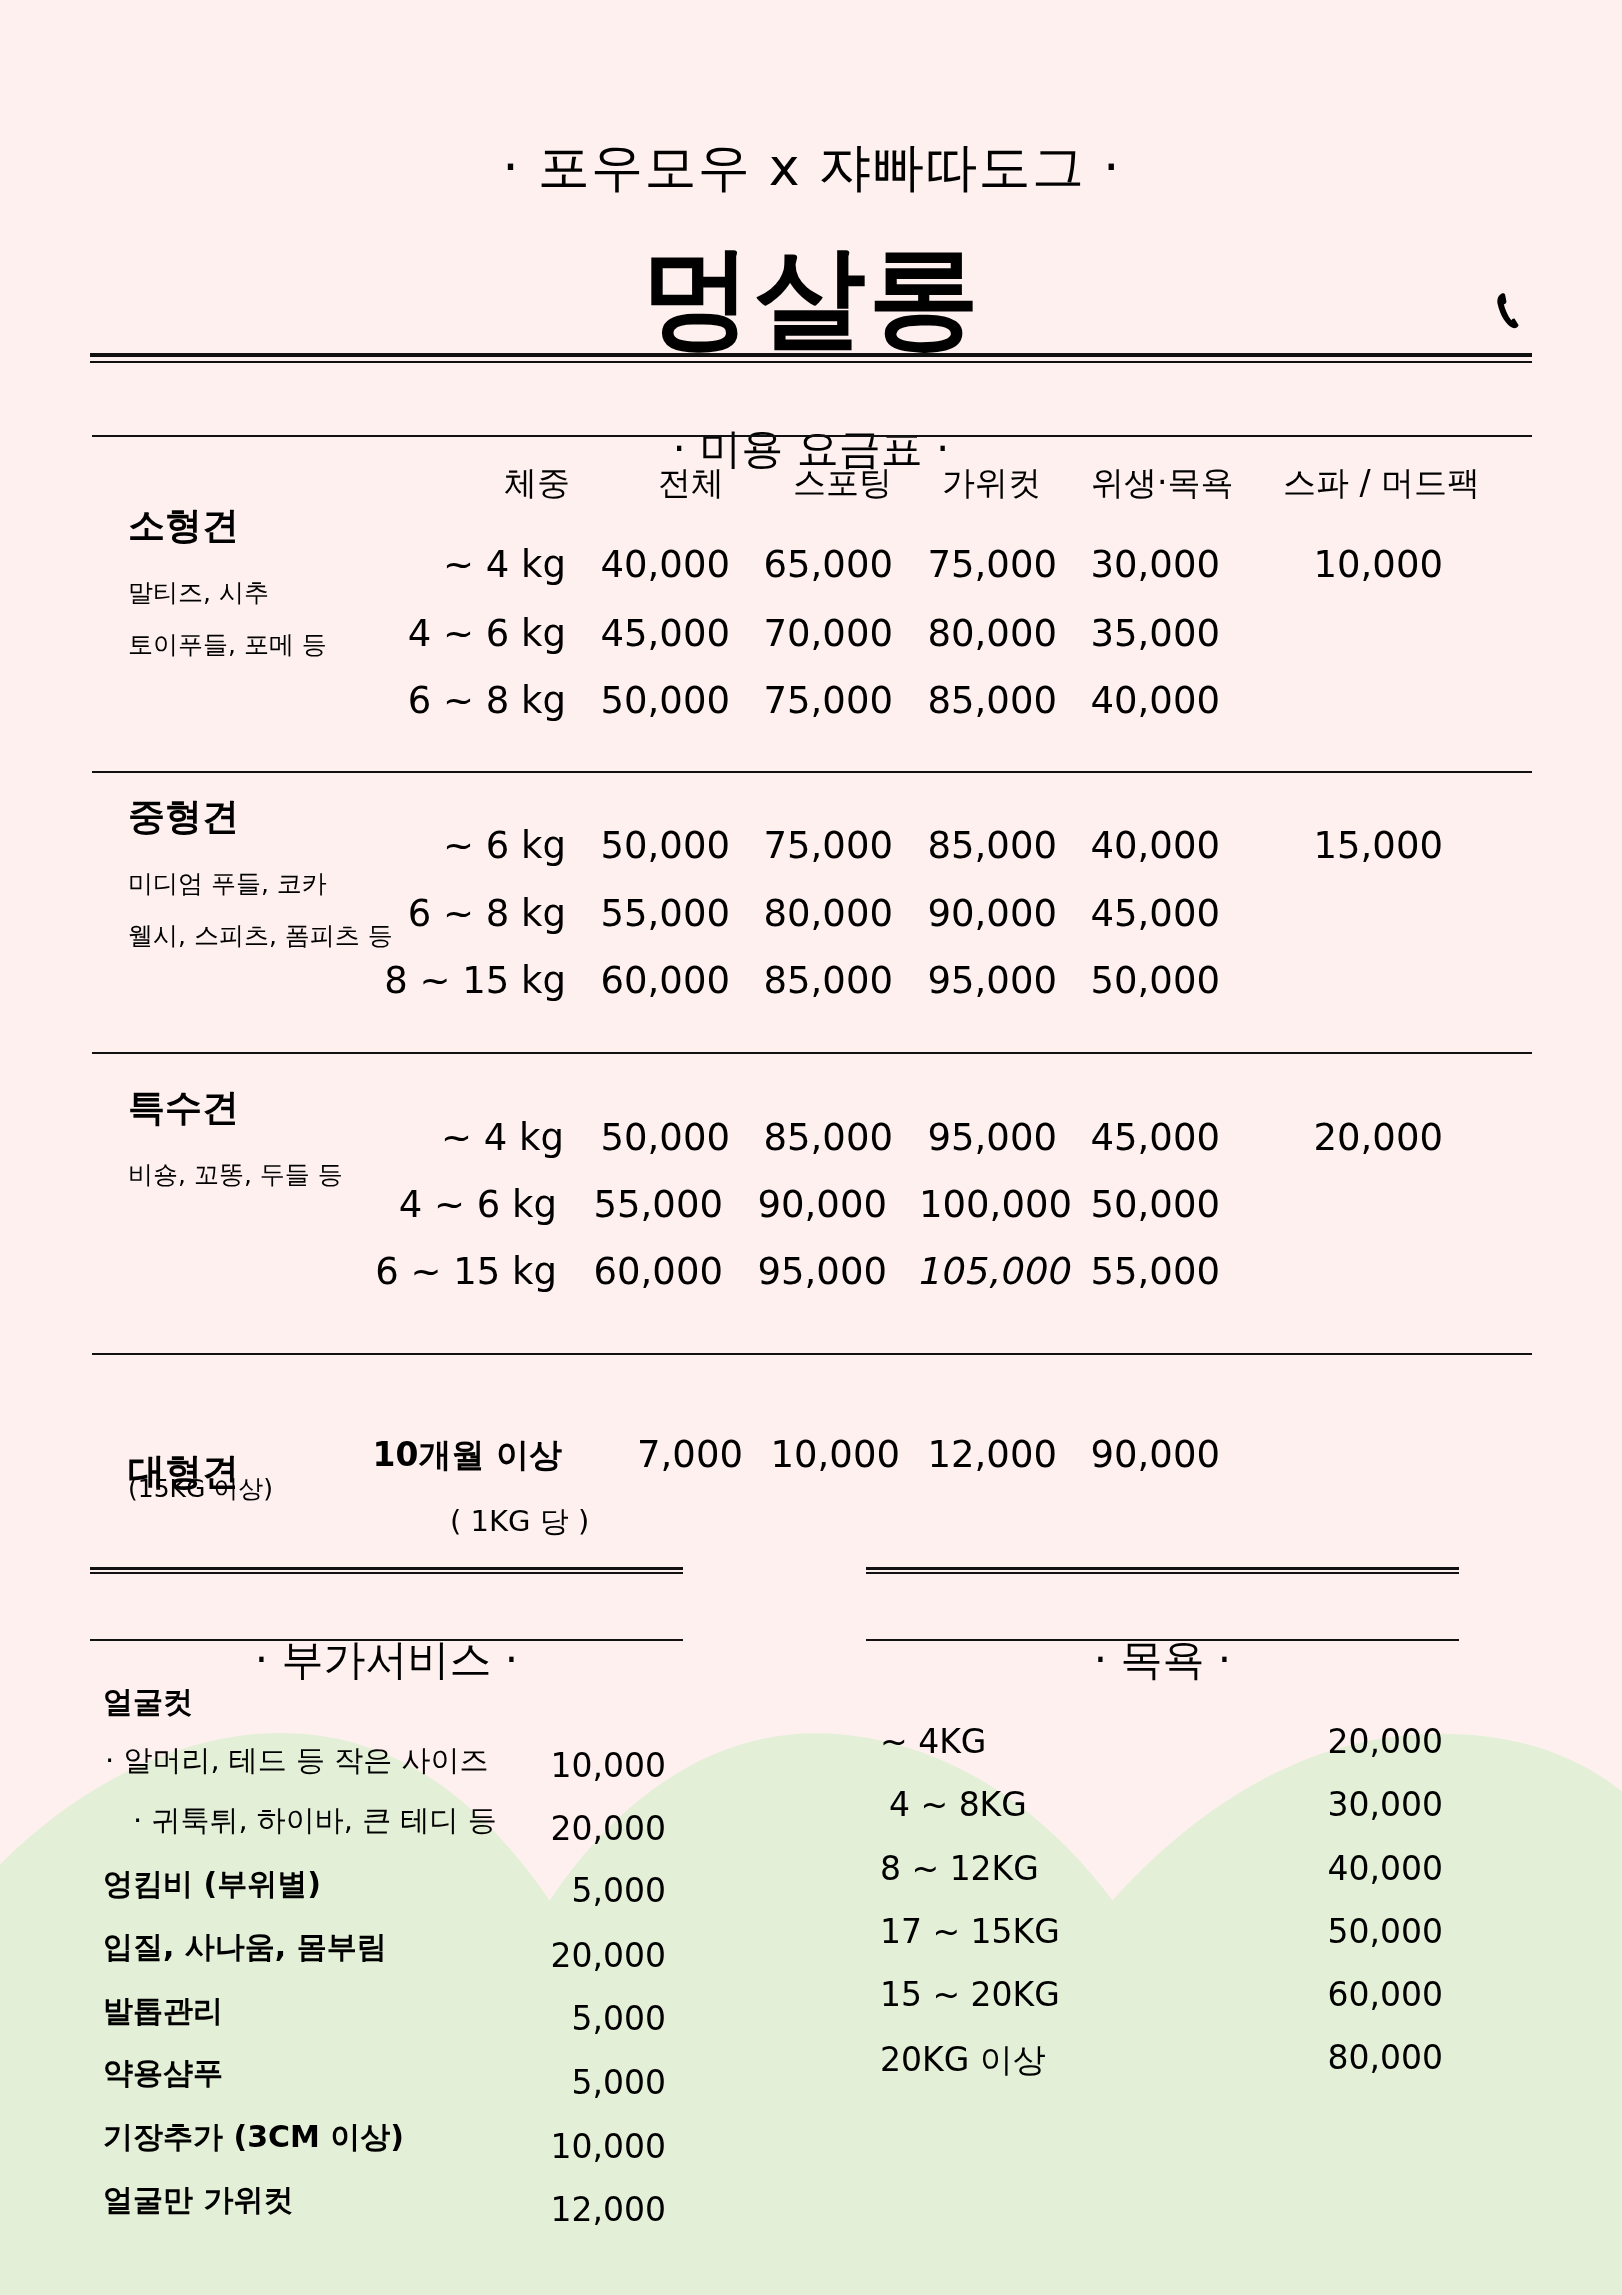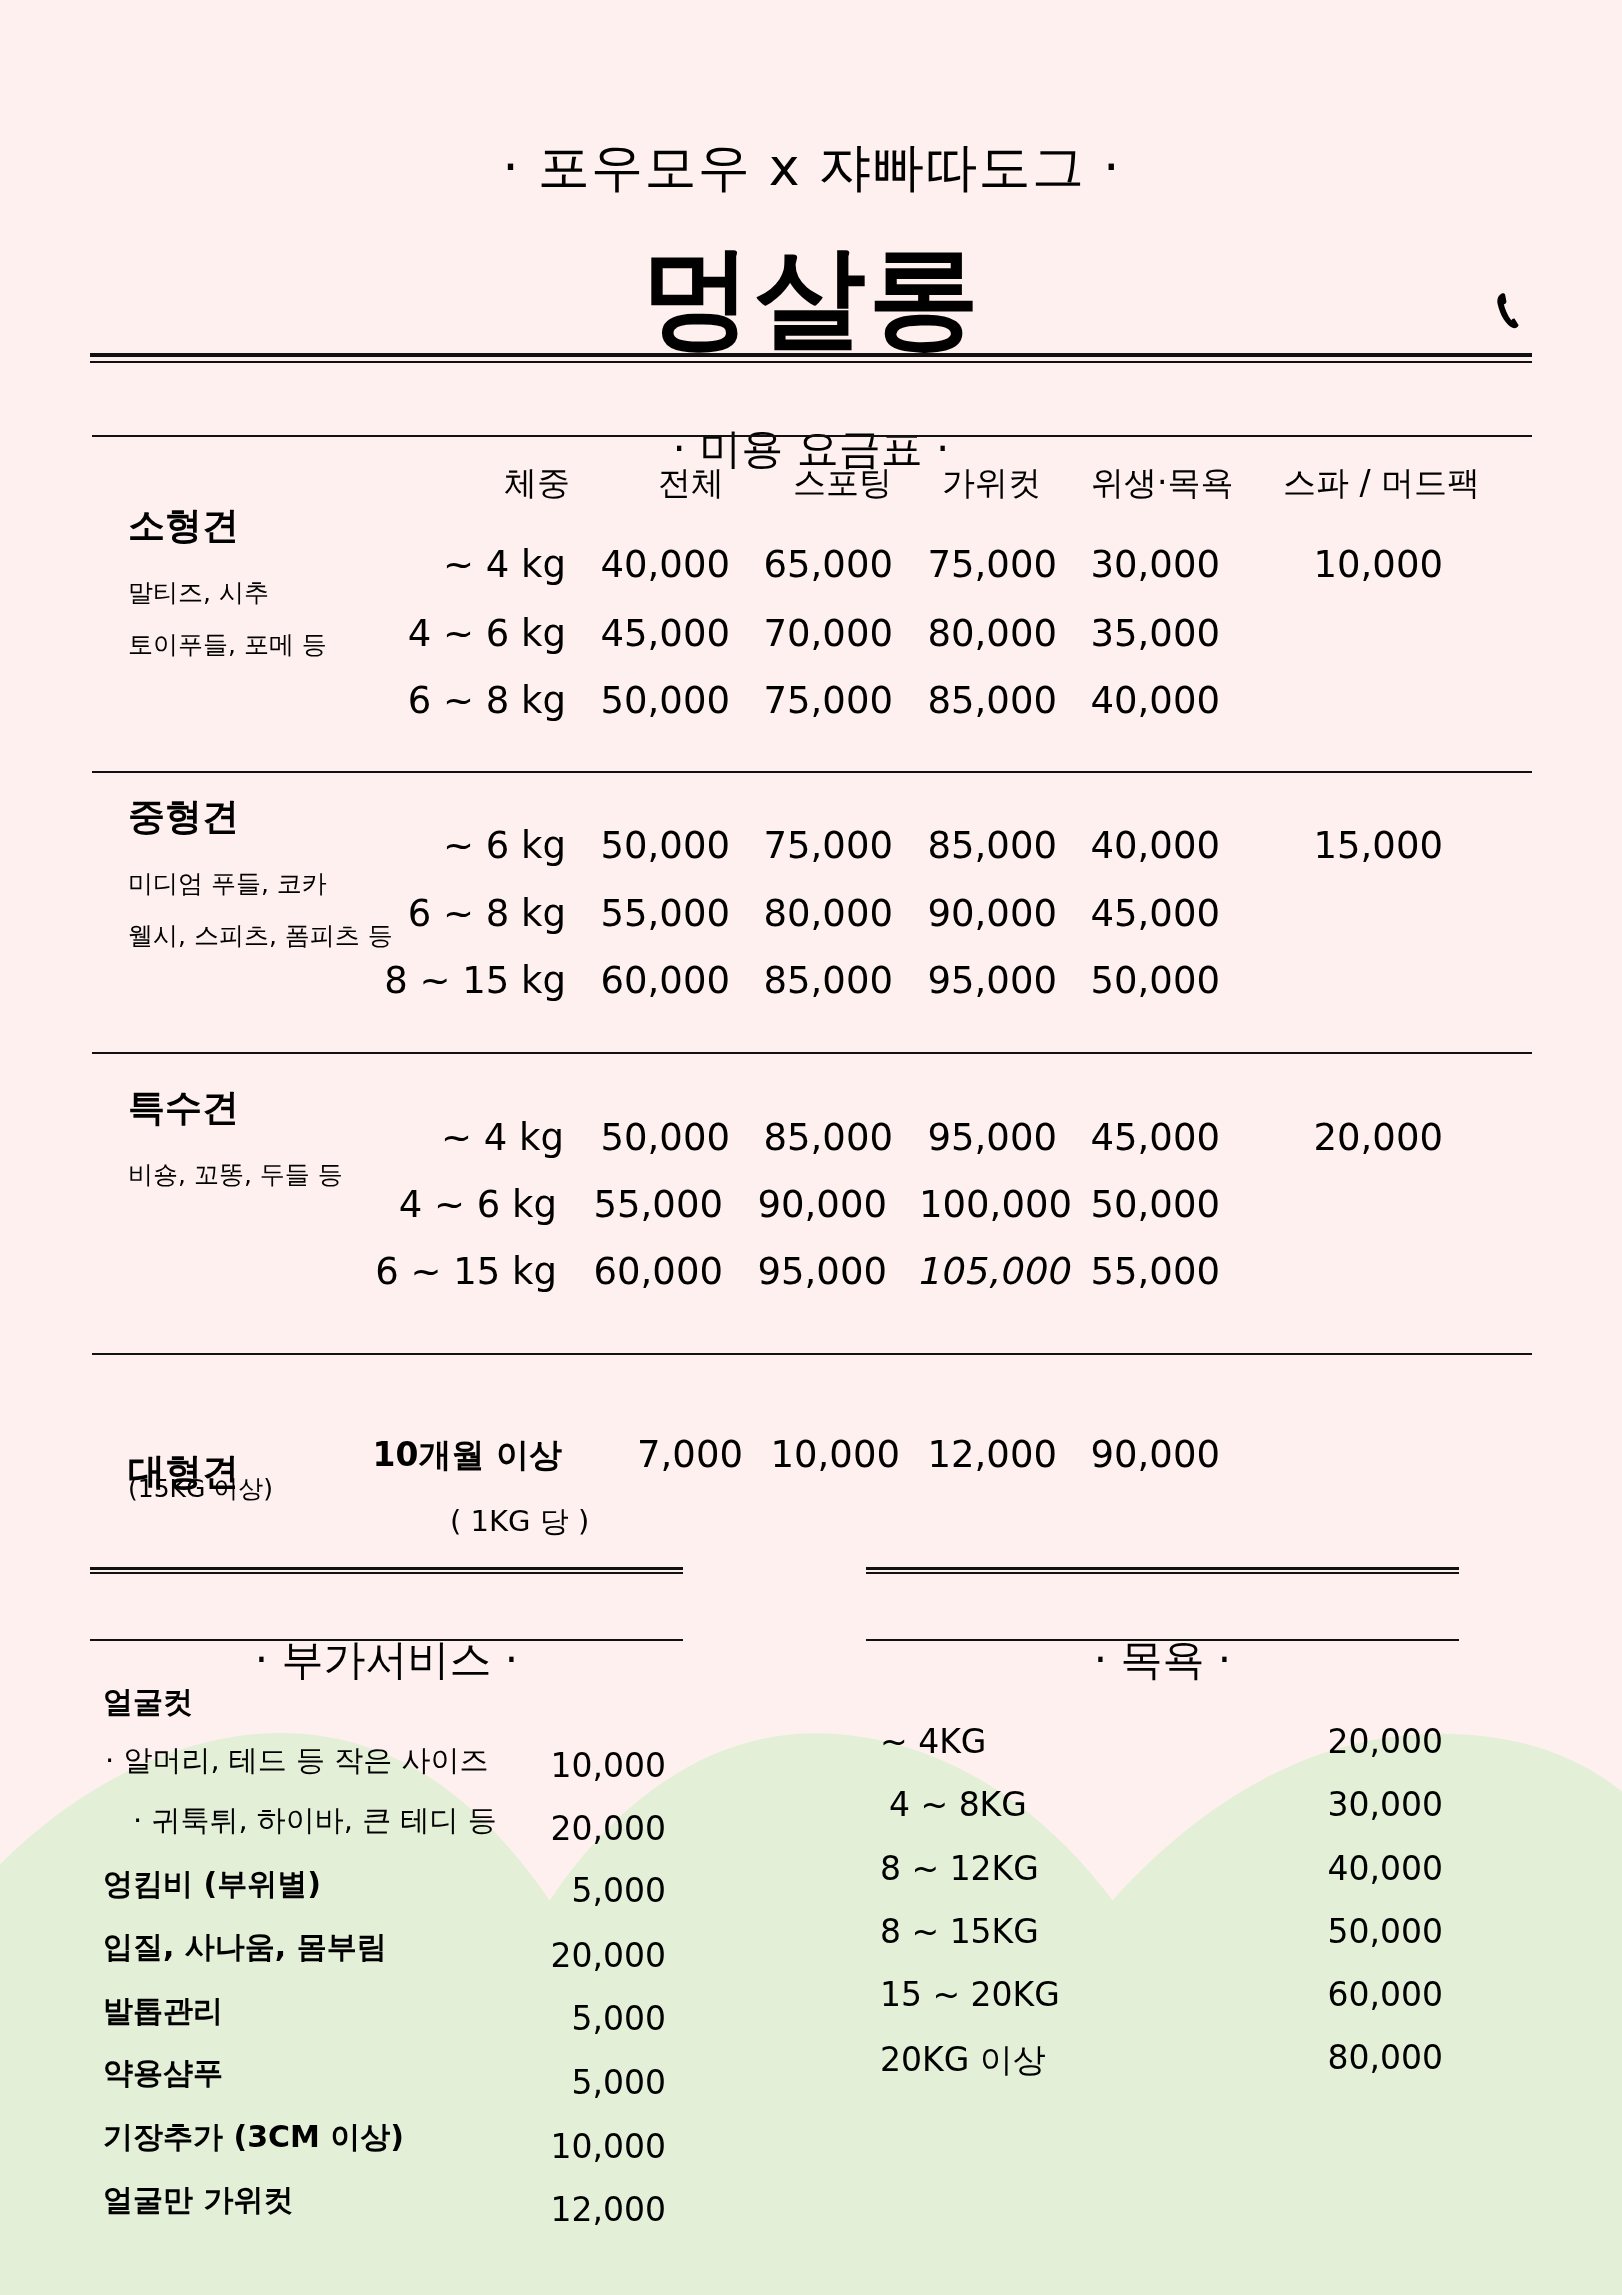--- a/index.html
+++ b/index.html
@@ -172,19 +172,19 @@
 <div class="rule" style="left:866px; top:1572px; width:593px; height:2px;"></div>
 <div class="abs section-title center" style="left:866px; width:593px; top:1584px;">· 목욕 ·</div>
 <div class="rule" style="left:866px; top:1639px; width:593px; height:2px;"></div>
 
 <div class="abs bath-label" style="left:880px; top:1722px;">~ 4KG</div>
 <div class="abs bath-price" style="left:1273px; top:1722px;">20,000</div>
 <div class="abs bath-label" style="left:889px; top:1785px;">4 ~ 8KG</div>
 <div class="abs bath-price" style="left:1273px; top:1785px;">30,000</div>
 <div class="abs bath-label" style="left:880px; top:1849px;">8 ~ 12KG</div>
 <div class="abs bath-price" style="left:1273px; top:1849px;">40,000</div>
-<div class="abs bath-label" style="left:880px; top:1912px;">8 ~ 15KG</div>
+<div class="abs bath-label" style="left:880px; top:1912px;">17 ~ 15KG</div>
 <div class="abs bath-price" style="left:1273px; top:1912px;">50,000</div>
 <div class="abs bath-label" style="left:880px; top:1975px;">15 ~ 20KG</div>
 <div class="abs bath-price" style="left:1273px; top:1975px;">60,000</div>
 <div class="abs bath-label" style="left:880px; top:2038px;">20KG 이상</div>
 <div class="abs bath-price" style="left:1273px; top:2038px;">80,000</div>
 
 
 </body></html>

